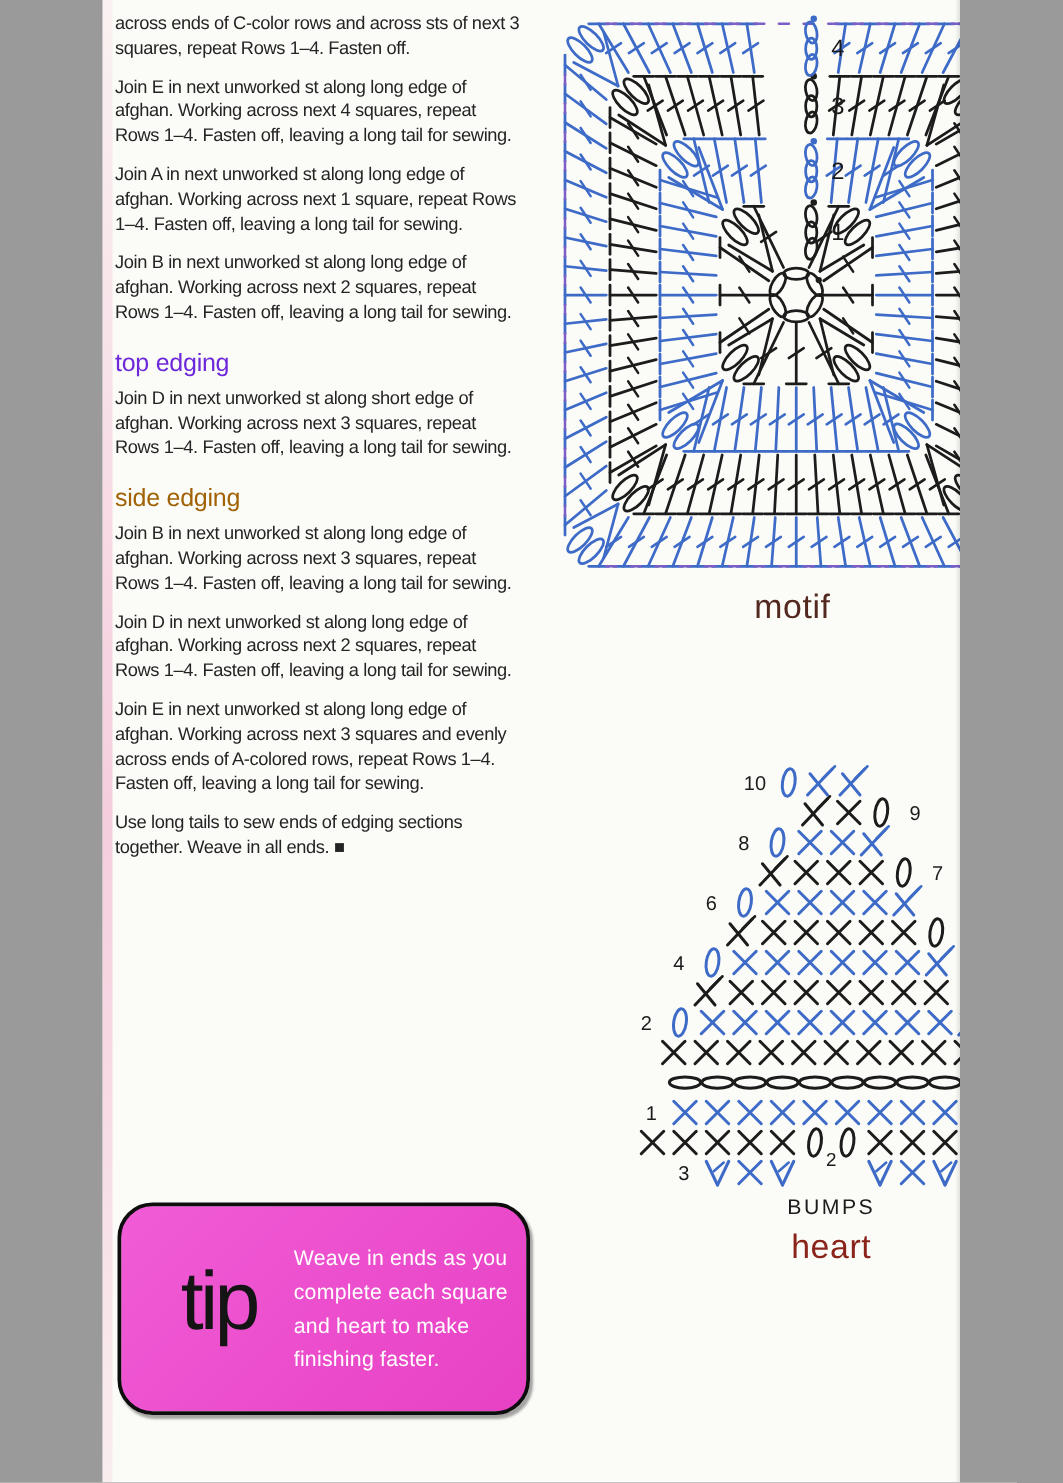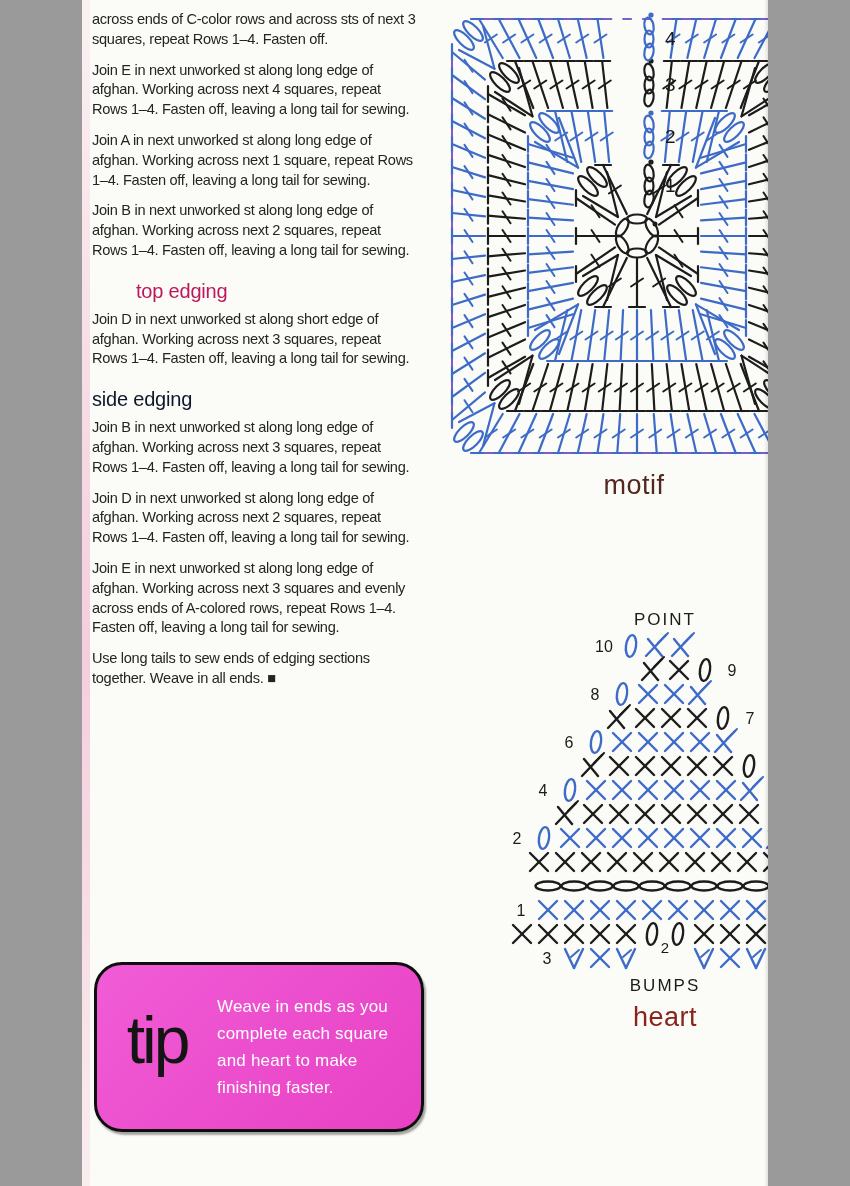--- a/index.html
+++ b/index.html
@@ -37,23 +37,23 @@
 </head>
 <body>
 
 <div class="page">
 
   <div class="left-col" id="left-col">
       <p>across ends of C-color rows and across sts of next 3 squares, repeat Rows 1–4. Fasten off.</p>
       <p>Join E in next unworked st along long edge of afghan. Working across next 4 squares, repeat Rows 1–4. Fasten off, leaving a long tail for sewing.</p>
       <p>Join A in next unworked st along long edge of afghan. Working across next 1 square, repeat Rows 1–4. Fasten off, leaving a long tail for sewing.</p>
       <p>Join B in next unworked st along long edge of afghan. Working across next 2 squares, repeat Rows 1–4. Fasten off, leaving a long tail for sewing.</p>
-      <h2 style="color: #be185d; margin-left: 44px;">top edging</h2>
+      <h2 style="color: #6d28d9;">top edging</h2>
       <p>Join D in next unworked st along short edge of afghan. Working across next 3 squares, repeat Rows 1–4. Fasten off, leaving a long tail for sewing.</p>
-      <h2 style="color: #0f172a;">side edging</h2>
+      <h2 style="color: #a16207;">side edging</h2>
       <p>Join B in next unworked st along long edge of afghan. Working across next 3 squares, repeat Rows 1–4. Fasten off, leaving a long tail for sewing.</p>
       <p>Join D in next unworked st along long edge of afghan. Working across next 2 squares, repeat Rows 1–4. Fasten off, leaving a long tail for sewing.</p>
       <p>Join E in next unworked st along long edge of afghan. Working across next 3 squares and evenly across ends of A-colored rows, repeat Rows 1–4. Fasten off, leaving a long tail for sewing.</p>
       <p>Use long tails to sew ends of edging sections together. Weave in all ends. ■</p>
     </div>
 
   <div class="motif-fig">
     <svg id="motif-svg" width="384" height="456" viewBox="0 0 384 456">
         <ellipse cx="195" cy="213" rx="4.5" ry="10" fill="none" stroke="#1c1c1c" stroke-width="2.2" transform="rotate(-90 195 213)"></ellipse>
         <ellipse cx="209.72243186433545" cy="221.5" rx="4.5" ry="10" fill="none" stroke="#1c1c1c" stroke-width="2.2" transform="rotate(-29.999999999999996 209.72243186433545 221.5)"></ellipse>
@@ -730,21 +730,20 @@
         <ellipse cx="207" cy="20" rx="4.5" ry="8.5" fill="none" stroke="#3d6bc7" stroke-width="2.2" transform="rotate(-10 207 20)"></ellipse>
         <ellipse cx="207" cy="33" rx="4.5" ry="8.5" fill="none" stroke="#3d6bc7" stroke-width="2.2" transform="rotate(0 207 33)"></ellipse>
         <ellipse cx="207" cy="46" rx="4.5" ry="8.5" fill="none" stroke="#3d6bc7" stroke-width="2.2" transform="rotate(10 207 46)"></ellipse>
         <circle cx="209" cy="9" r="2.6" fill="#3d6bc7"></circle>
         <text x="223" y="39" font-size="19" fill="#1b1b1b" text-anchor="start" font-family="Liberation Sans, sans-serif">4</text>
       </svg>
     <div class="fig-caption" id="motif-caption" style="color: rgb(83, 41, 31);">motif</div>
   </div>
 
   <div class="heart-fig">
-    <div class="heart-edge-label">POINT</div>
     <svg id="heart-svg" width="330" height="346" viewBox="0 0 330 346">
         <ellipse cx="131" cy="16" rx="5" ry="11" fill="none" stroke="#3d6bc7" stroke-width="2.4" transform="rotate(8 131 16)"></ellipse>
         <line x1="146" y1="26" x2="166" y2="5" stroke="#3d6bc7" stroke-width="2.4" stroke-linecap="round"></line>
         <line x1="148" y1="9" x2="162" y2="26" stroke="#3d6bc7" stroke-width="2.4" stroke-linecap="round"></line>
         <line x1="158" y1="13" x2="168" y2="3" stroke="#3d6bc7" stroke-width="2" stroke-linecap="round"></line>
         <line x1="172" y1="26" x2="192" y2="5" stroke="#3d6bc7" stroke-width="2.4" stroke-linecap="round"></line>
         <line x1="174" y1="9" x2="188" y2="26" stroke="#3d6bc7" stroke-width="2.4" stroke-linecap="round"></line>
         <line x1="184" y1="13" x2="194" y2="3" stroke="#3d6bc7" stroke-width="2" stroke-linecap="round"></line>
         <text x="104" y="22" font-size="16" fill="#1b1b1b" text-anchor="middle" font-family="Liberation Sans, sans-serif">10</text>
         <line x1="142" y1="50" x2="162" y2="29" stroke="#1c1c1c" stroke-width="2.4" stroke-linecap="round"></line>
@@ -952,19 +951,19 @@
         <line x1="247" y1="319" x2="256" y2="338" stroke="#3d6bc7" stroke-width="2.4" stroke-linecap="round"></line>
         <line x1="265" y1="319" x2="256" y2="338" stroke="#3d6bc7" stroke-width="2.4" stroke-linecap="round"></line>
         <line x1="253" y1="327" x2="261" y2="320" stroke="#3d6bc7" stroke-width="2" stroke-linecap="round"></line>
         <text x="47" y="334" font-size="16" fill="#1b1b1b" text-anchor="middle" font-family="Liberation Sans, sans-serif">3</text>
         <text x="283" y="334" font-size="16" fill="#1b1b1b" text-anchor="middle" font-family="Liberation Sans, sans-serif">3</text>
       </svg>
     <div class="heart-edge-label">BUMPS</div>
     <div class="fig-caption" id="heart-caption" style="color: rgb(138, 36, 26);">heart</div>
   </div>
 
-  <div class="tip-box" id="tip-box" style="border-color: rgb(13, 13, 13);">
+  <div class="tip-box" id="tip-box" style="border-color: rgb(13, 13, 13); justify-content: flex-end;">
     <div class="tip-label">tip</div>
     <div class="tip-text">Weave in ends as you complete each square and heart to make finishing faster.</div>
   </div>
 
 
 </div>
 
 </body></html>

